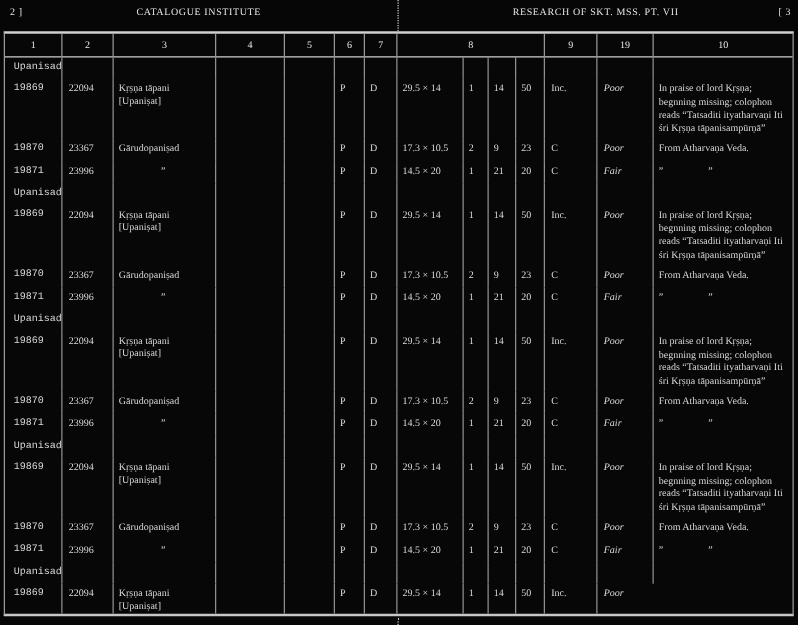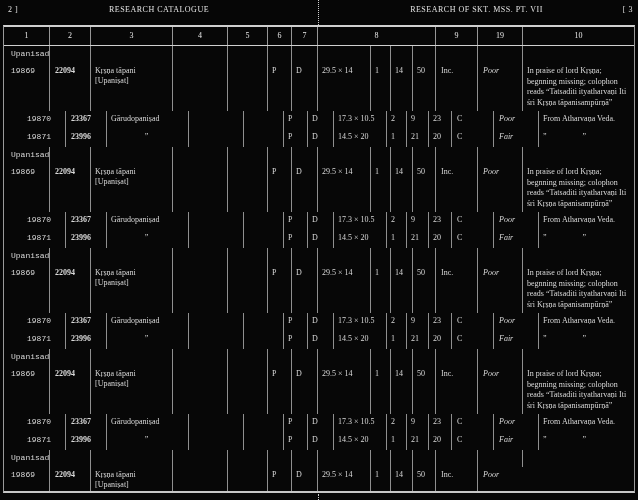--- a/index.html
+++ b/index.html
@@ -24,46 +24,46 @@
     border:1px solid #9a9a9a;border-top:2px solid #cfcfcf;border-bottom:2px solid #c6c6c6;
     background:#070707;
   }
   .trow{
     display:grid;
     grid-template-columns:46px 41px 82px 55px 40px 24px 26px 53px 20px 22px 23px 42px 45px 111px;
   }
   .row-header{height:18px;border-bottom:1.5px solid #cfcfcf;}
   .row-section{height:17px;}
   .row-main{height:48px;}
-  .row-small{height:18px;margin-left:16px;}
+  .row-small{height:18px;}
   .row-trunc{height:24px;overflow:hidden;}
   .hcell{
     box-sizing:border-box;border-right:1px solid #969696;
     font-size:8px;color:#e8e8e8;text-align:center;padding-top:4px;overflow:hidden;
   }
   .hcell:last-child{border-right:none;}
   .span4{grid-column:span 4;}
   .cell{
     box-sizing:border-box;border-right:1px solid #8f8f8f;
     font-size:8px;line-height:10px;color:#d9d9d9;
     padding:3px 2px 0 4px;overflow:hidden;
   }
   .cell:last-child{border-right:none;}
   .k-c1{padding-left:7px;font-family:Liberation Mono, monospace;}
-  .k-c2{padding-left:5px;font-weight:bold;}
+  .k-c2{padding-left:5px;}
   .k-c9{padding-left:5px;}
   .k-c10{padding-left:5px;font-style:italic;}
   .k-c11{line-height:10.5px;padding-right:4px;white-space:pre-wrap;}
   .center{text-align:center;padding-left:0;}
 </style>
 </head>
 <body>
 
 <div class="runhead-item" id="ph-left">2 ]</div>
-<div class="runhead-item" id="ph-ltitle">RESEARCH CATALOGUE</div>
+<div class="runhead-item" id="ph-ltitle">CATALOGUE INSTITUTE</div>
 <div class="runhead-item" id="ph-rtitle">RESEARCH OF SKT. MSS. PT. VII</div>
 <div class="runhead-item" id="ph-right">[ 3</div>
 
 <div class="dotted dotted-top"></div>
 <div class="dotted dotted-bottom"></div>
 
 <div class="cat-table">
   <div class="trow row-header">
       <div class="hcell">1</div>
       <div class="hcell">2</div>

